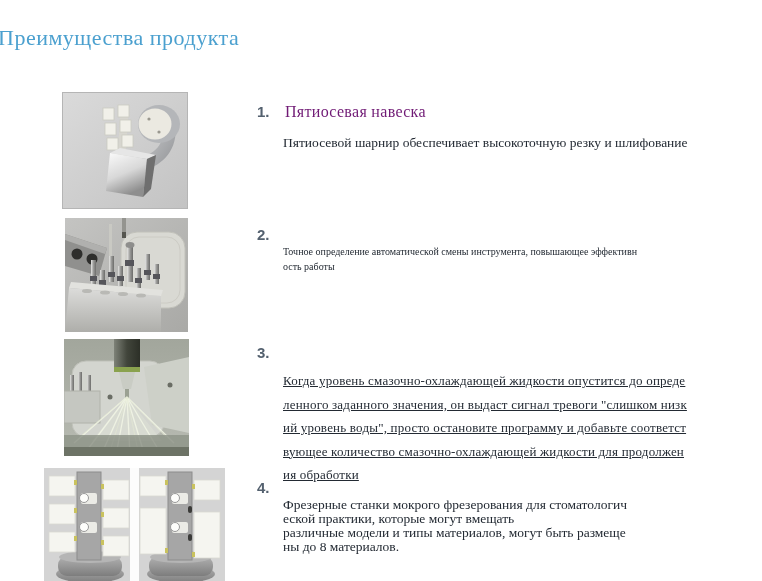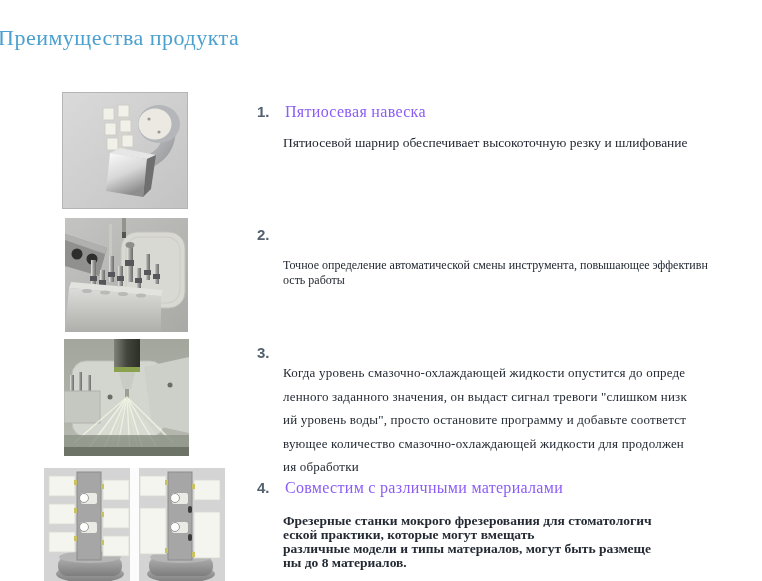--- a/index.html
+++ b/index.html
@@ -26,36 +26,36 @@
   .photo-4{left:4px;top:452px;width:181px;height:123px;}
   
   .section{position:absolute;left:257px;}
   .sec-head{display:flex;align-items:baseline;}
   .sec-num{
     width:28px;flex:0 0 28px;
     font-family:"Liberation Sans", sans-serif;
     font-weight:700;font-size:15px;color:#54616f;
   }
   .sec-title{
-    font-size:16px;color:#8b5cf6;letter-spacing:.3px;
+    font-size:16px;color:#701a75;letter-spacing:.3px;
     white-space:nowrap;
   }
   .sec-body{
     margin-left:26px;
     color:#232a33;
     white-space:pre-line;
   }
   .sec-1{top:103px;}
   .sec-1 .sec-body{font-size:13.5px;line-height:15px;}
   .sec-2{top:226px;}
-  .sec-2 .sec-body{margin-top:15px;font-size:12px;line-height:15px;width:475px;}
+  .sec-2 .sec-body{margin-top:1px;font-size:10px;line-height:15px;width:475px;}
   .sec-3{top:344px;}
-  .sec-3 .sec-body{margin-top:0;font-size:13px;line-height:23.5px;letter-spacing:.2px;}
+  .sec-3 .sec-body{margin-top:8px;font-size:13px;line-height:23.5px;letter-spacing:.2px;text-decoration:underline;}
   .sec-4{top:479px;}
-  .sec-4 .sec-body{margin-top:17px;font-size:13.5px;line-height:14px;font-weight:bold;}
+  .sec-4 .sec-body{margin-top:2px;font-size:13.5px;line-height:14px;}
 </style>
 </head>
 <body>
 
 <div class="page">
 
   <h1 class="page-title">Преимущества продукта</h1>
 
   <figure class="photo photo-1" aria-label="five-axis-attachment">
     <svg width="124" height="115" viewBox="0 0 124 115">
@@ -312,21 +312,20 @@
     <p class="sec-body">Когда уровень смазочно-охлаждающей жидкости опустится до опреде
 ленного заданного значения, он выдаст сигнал тревоги "слишком низк
 ий уровень воды", просто остановите программу и добавьте соответст
 вующее количество смазочно-охлаждающей жидкости для продолжен
 ия обработки</p>
   </section>
 
   <section class="section sec-4">
     <div class="sec-head">
       <span class="sec-num">4.</span>
-      <span class="sec-title">Совместим с различными материалами</span>
     </div>
     <p class="sec-body">Фрезерные станки мокрого фрезерования для стоматологич
 еской практики, которые могут вмещать
 различные модели и типы материалов, могут быть размеще
 ны до 8 материалов.</p>
   </section>
 
 </div>
 
 </body></html>

